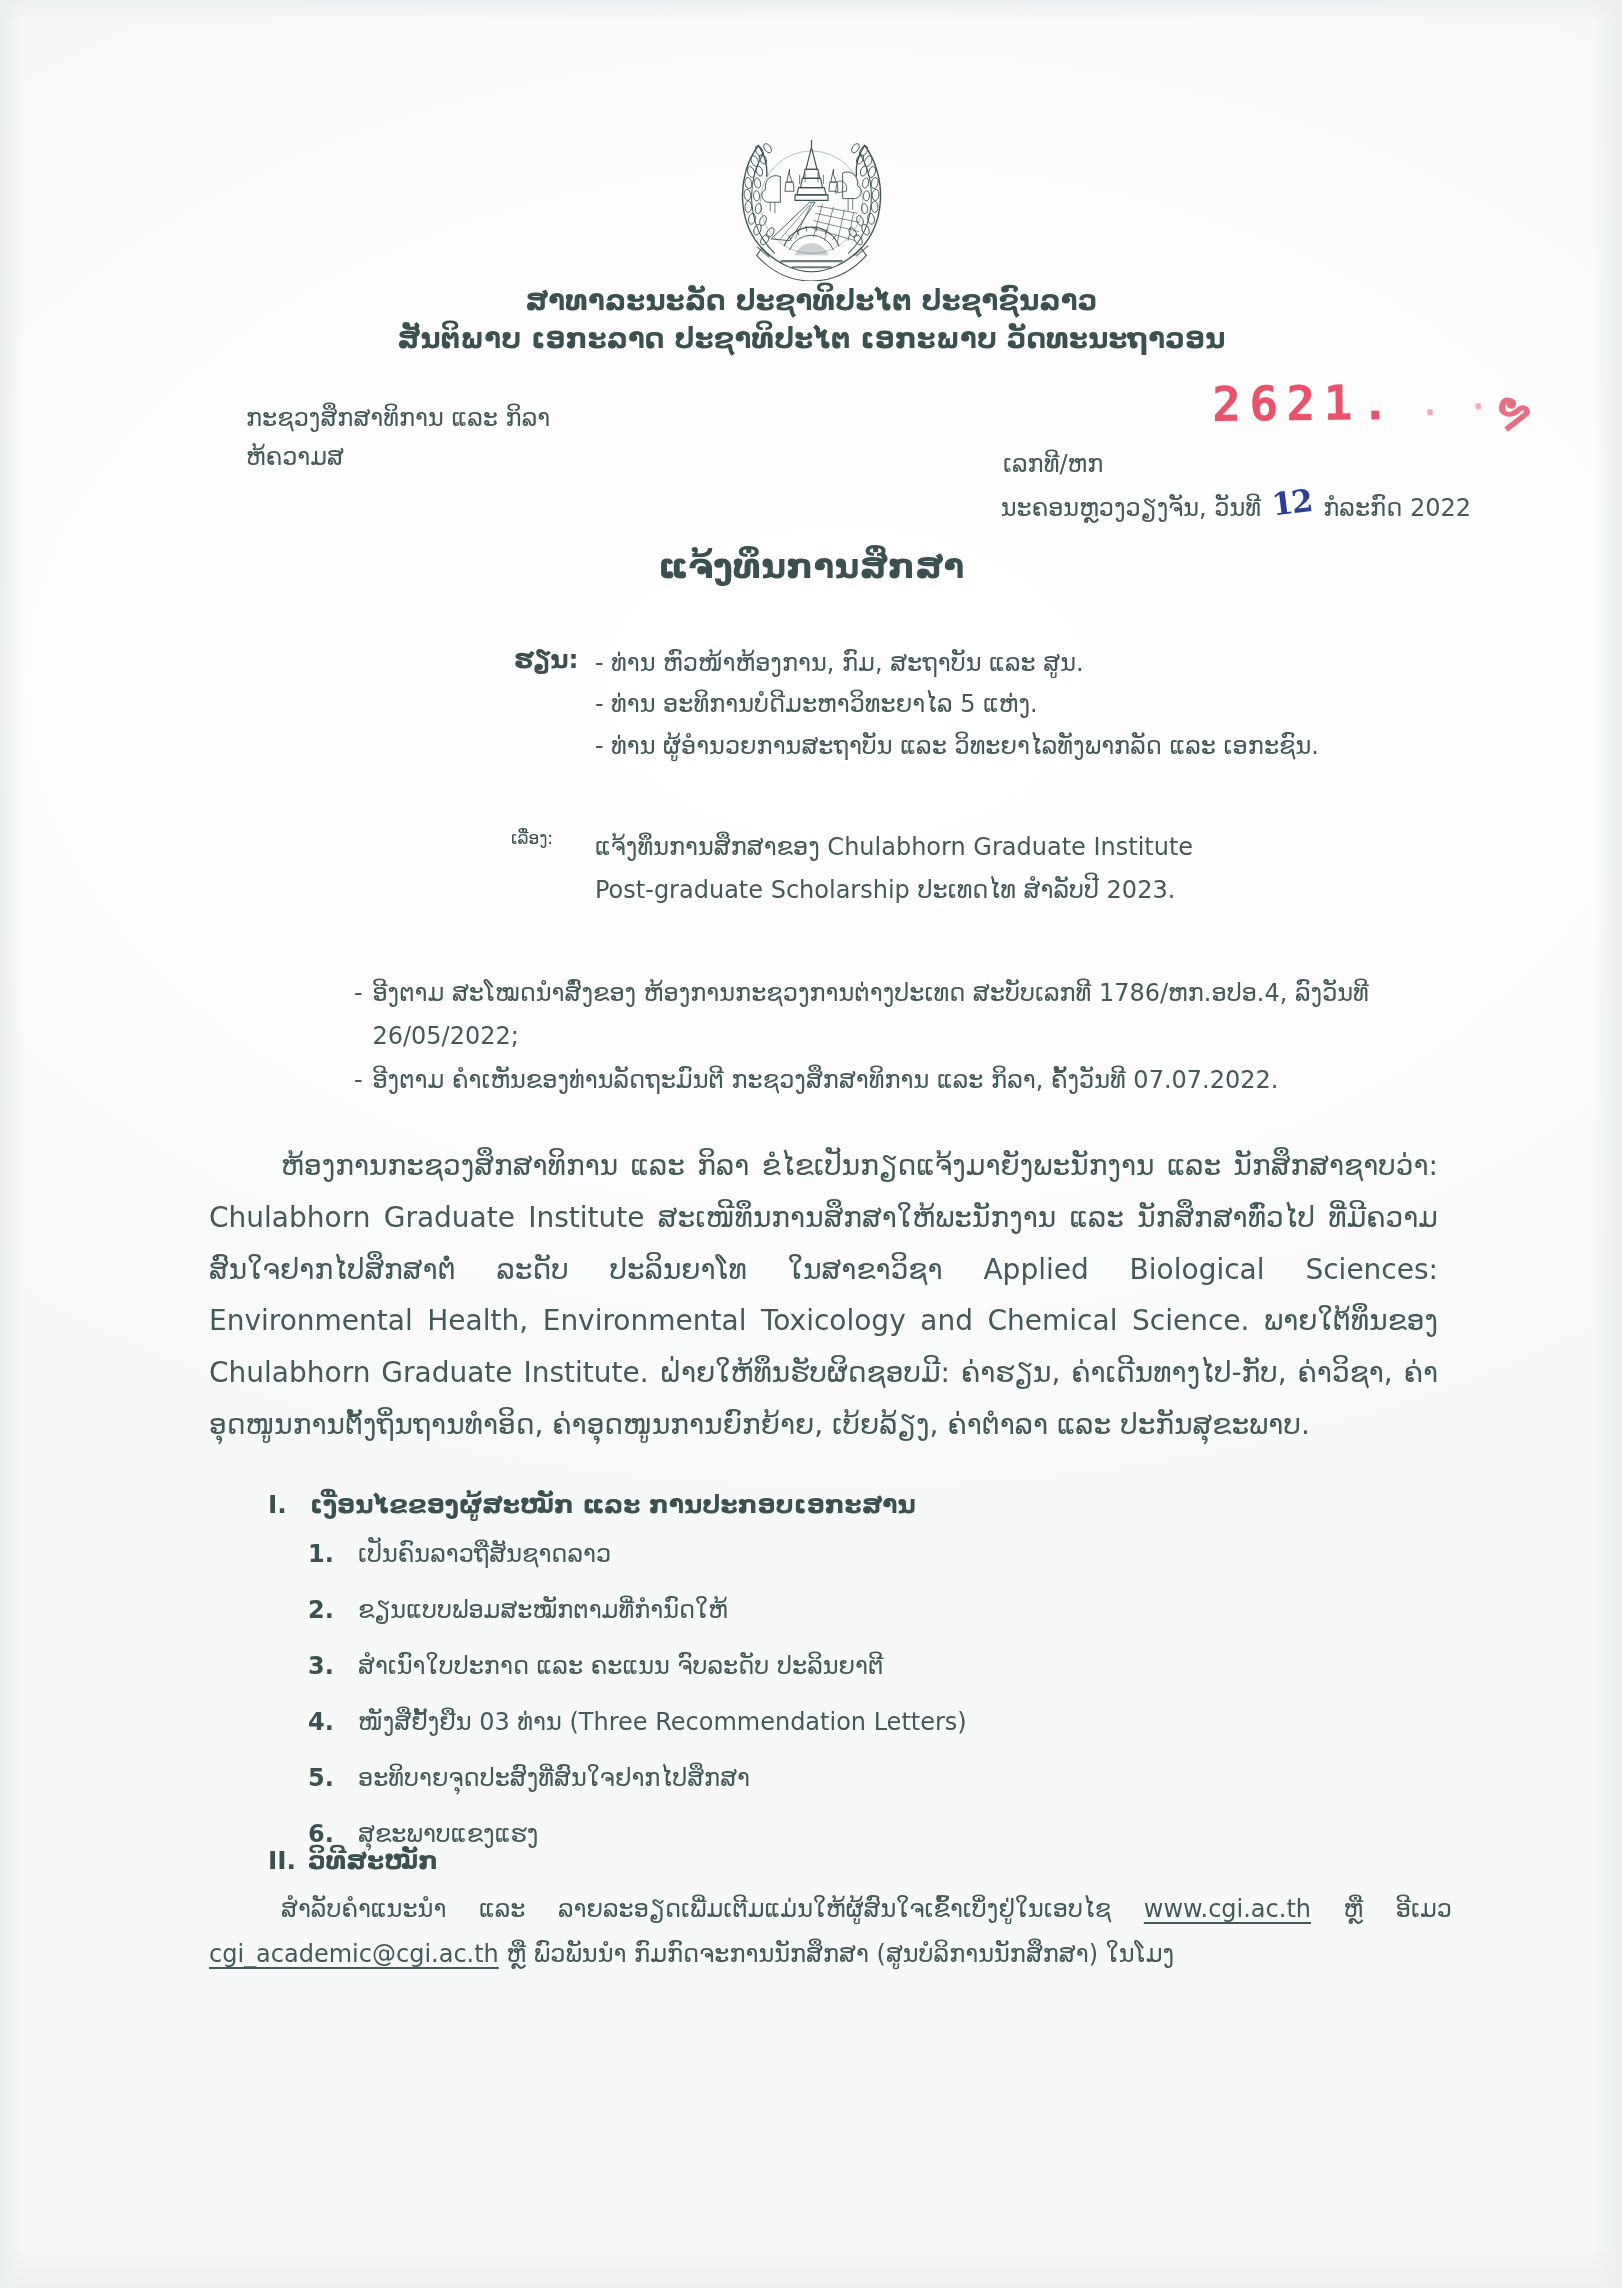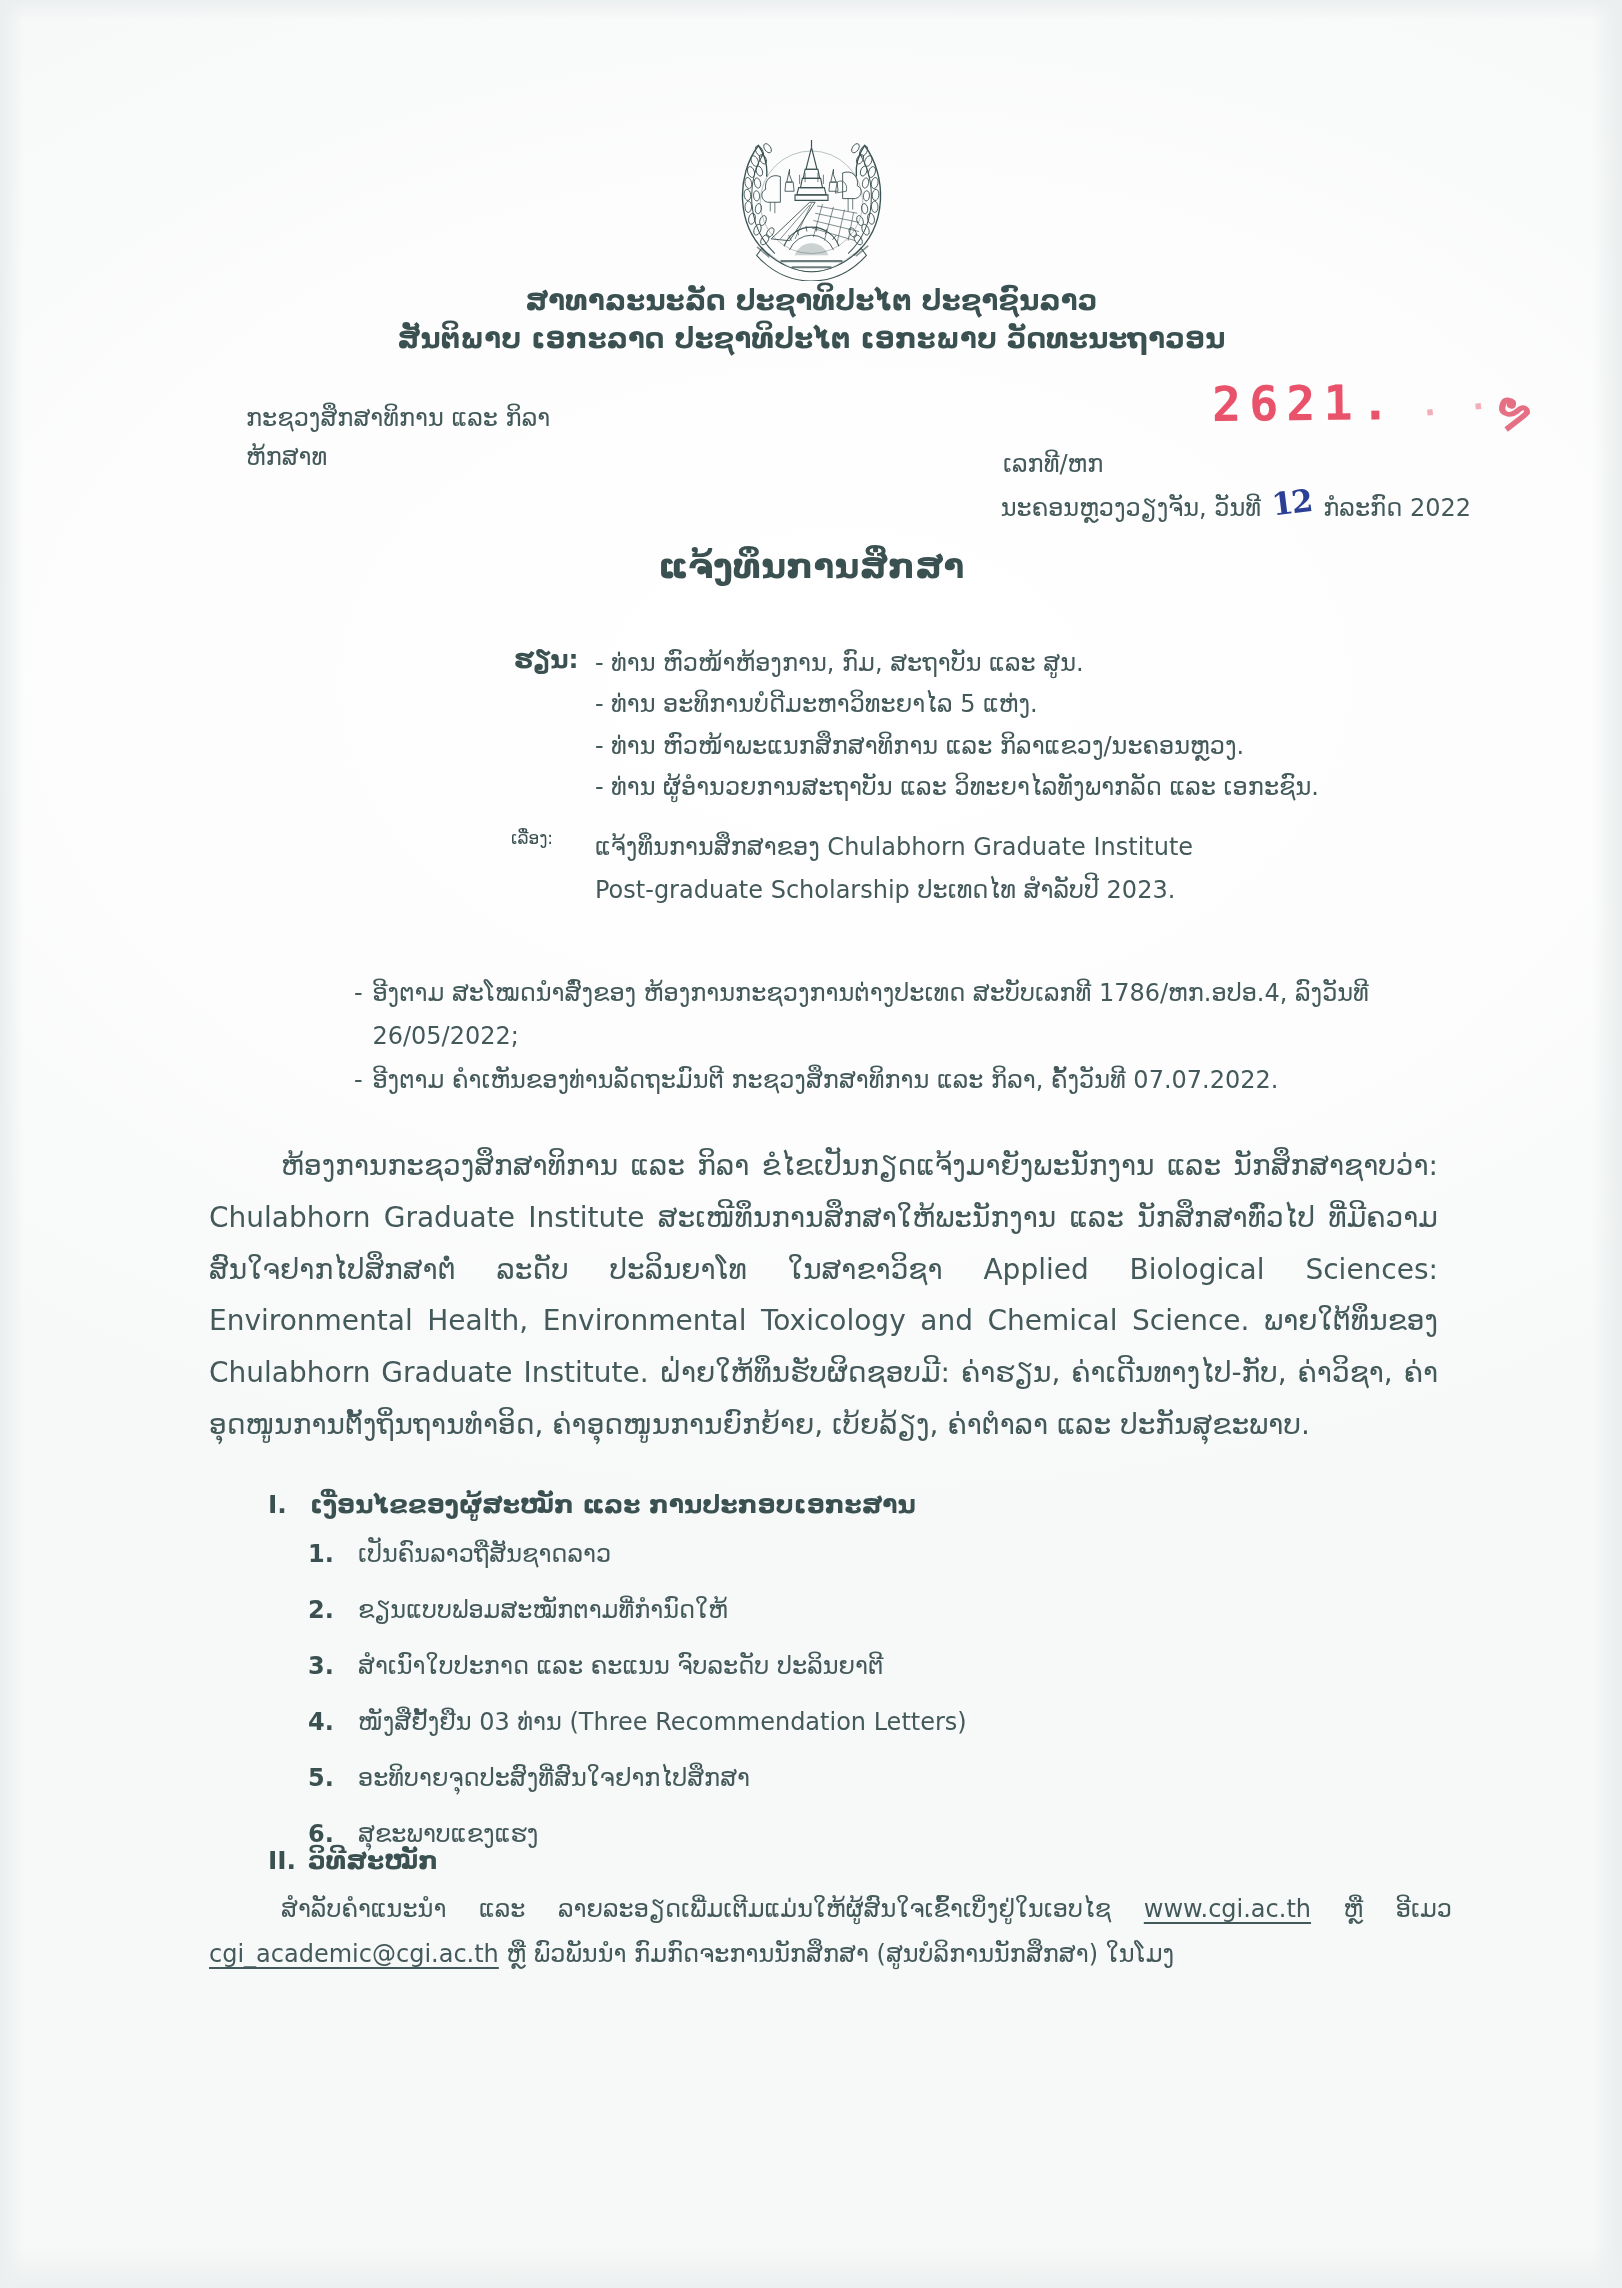--- a/index.html
+++ b/index.html
@@ -427,21 +427,21 @@
     </svg>
   </div>
 
   <div class="nat-header">
     <div class="l1">ສາທາລະນະລັດ ປະຊາທິປະໄຕ ປະຊາຊົນລາວ</div>
     <div class="l2">ສັນຕິພາບ ເອກະລາດ ປະຊາທິປະໄຕ ເອກະພາບ ວັດທະນະຖາວອນ</div>
   </div>
 
   <div class="issuer">
     <div class="ministry">ກະຊວງສຶກສາທິການ ແລະ ກິລາ</div>
-    <div class="office">ຫ້ກສາທ</div>
+    <div class="office">ຫ້ຄວາມສ</div>
   </div>
 
   <div class="stamp-number">2621.</div>
   <div class="stamp-smudge">· ·</div>
   <div class="stamp-tail">ຯ</div>
 
   <div class="docnum-row">
     <span>ເລກທີ</span>
     <span>/ຫກ</span>
   </div>
@@ -457,23 +457,20 @@
 
   <div class="addr-block">
     <div class="addr-row">
       <div class="addr-label">ຮຽນ:</div>
       <div class="addr-items">
         <div class="addr-item">
           <span class="dash">-</span><span>ທ່ານ ຫົວໜ້າຫ້ອງການ, ກົມ, ສະຖາບັນ ແລະ ສູນ.</span>
         </div>
         <div class="addr-item">
           <span class="dash">-</span><span>ທ່ານ ອະທິການບໍດີມະຫາວິທະຍາໄລ 5 ແຫ່ງ.</span>
-        </div>
-        <div class="addr-item">
-          <span class="dash">-</span><span>ທ່ານ ຫົວໜ້າພະແນກສຶກສາທິການ ແລະ ກິລາແຂວງ/ນະຄອນຫຼວງ.</span>
         </div>
         <div class="addr-item">
           <span class="dash">-</span><span>ທ່ານ ຜູ້ອຳນວຍການສະຖາບັນ ແລະ ວິທະຍາໄລທັງພາກລັດ ແລະ ເອກະຊົນ.</span>
         </div>
       </div>
     </div>
   </div>
 
   <div class="subj-block addr-row">
     <div class="subj-label">ເລື່ອງ:</div>

